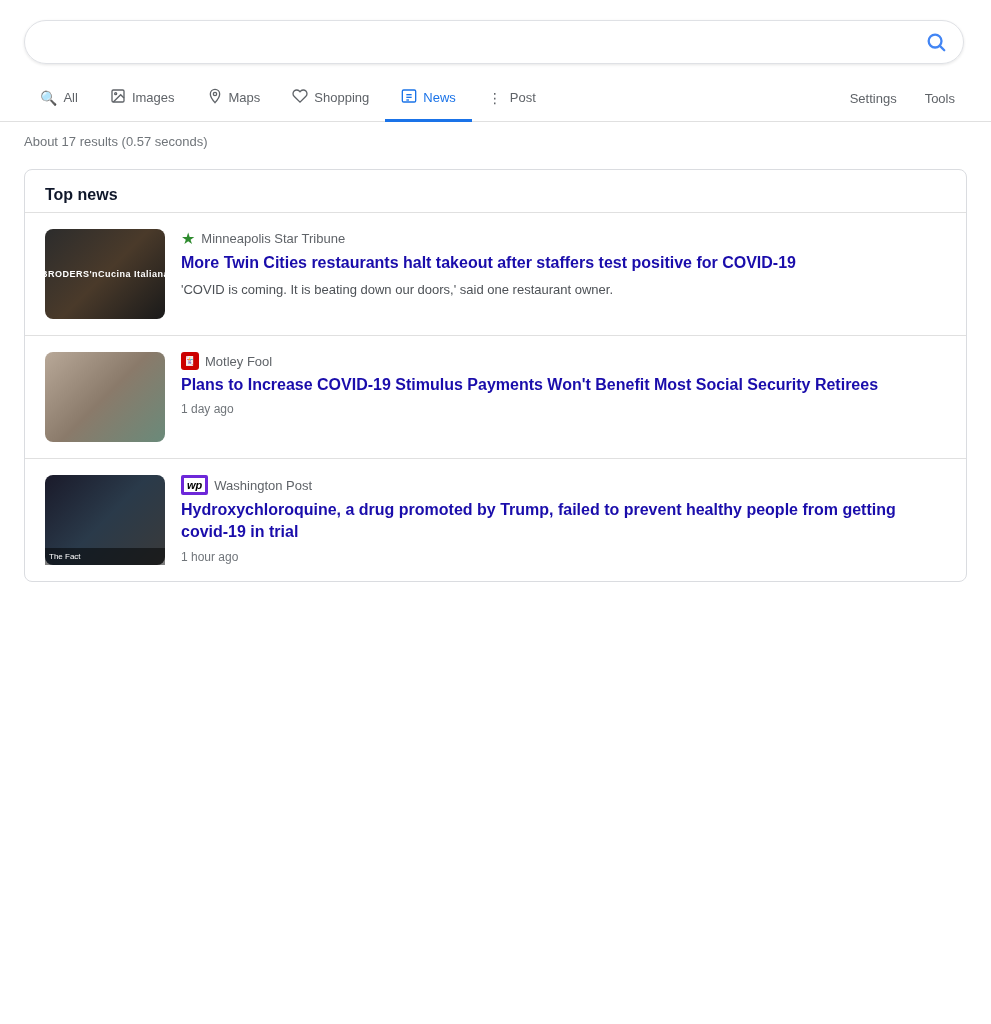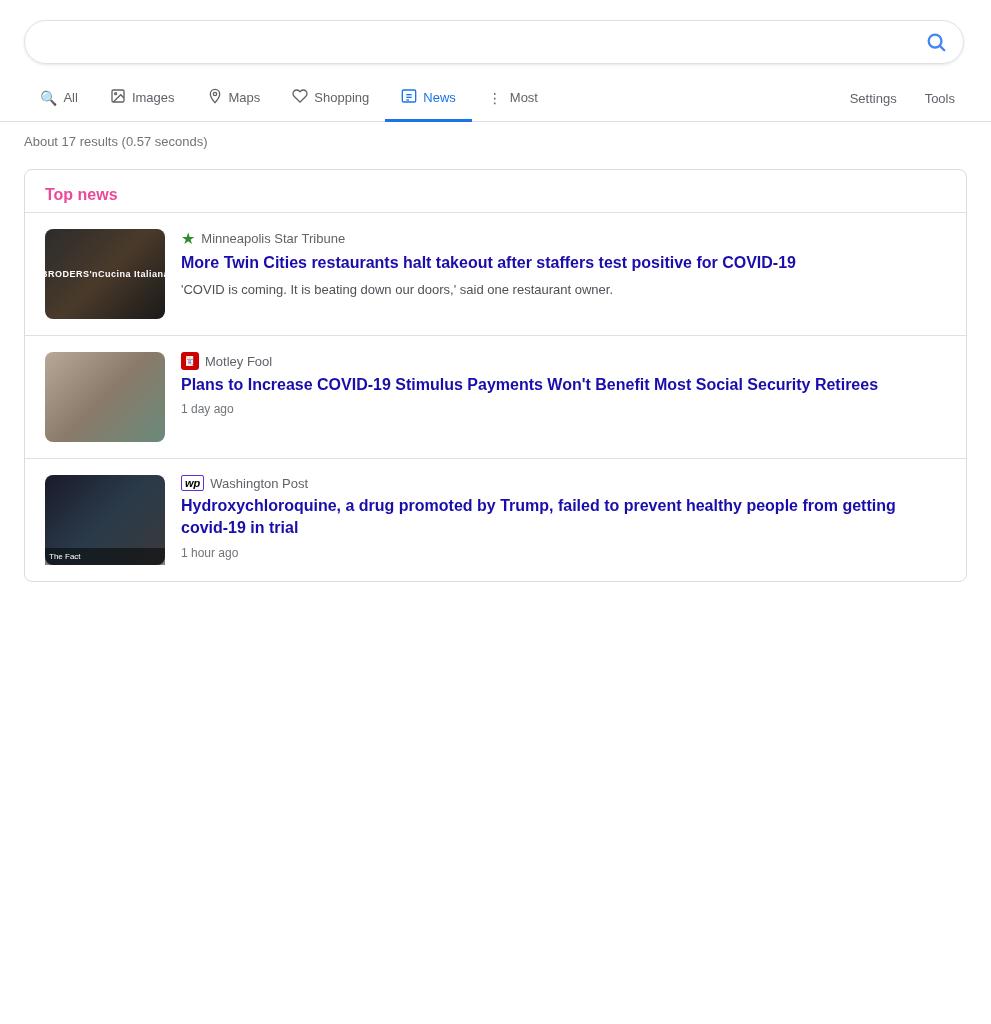--- a/index.html
+++ b/index.html
@@ -94,21 +94,21 @@
     .top-news-card {
       margin: 8px 24px;
       border: 1px solid #dadce0;
       border-radius: 8px;
       overflow: hidden;
     }
     .top-news-header {
       padding: 16px 20px 8px 20px;
       font-size: 16px;
       font-weight: 700;
-      color: #ec4899;
+      color: #0f172a;
     }
 
     
     .news-item {
       display: flex;
       align-items: flex-start;
       padding: 16px 20px;
       border-top: 1px solid #e0e0e0;
       gap: 16px;
       cursor: pointer;
@@ -207,21 +207,21 @@
       font-size: 9px;
       color: #fff;
       font-weight: bold;
     }
     
     .wp-icon {
       font-size: 11px;
       font-weight: bold;
       color: #000;
       font-style: italic;
-      border: 1px solid #6d28d9;
+      border: 3px solid #6d28d9;
       padding: 1px 3px;
       border-radius: 2px;
     }
 
     
     .more-dots {
       letter-spacing: 2px;
       font-size: 14px;
     }
   </style>
@@ -278,21 +278,21 @@
           <rect x="2" y="3" width="20" height="18" rx="2"></rect>
           <line x1="8" y1="10" x2="16" y2="10"></line>
           <line x1="8" y1="14" x2="16" y2="14"></line>
           <line x1="8" y1="18" x2="12" y2="18"></line>
         </svg>
     </span>
     <span style="color:#1a73e8;">News</span>
   </a>
   <a class="nav-tab">
     <span class="tab-icon more-dots">⋮</span>
-    <span>Most</span>
+    <span>Post</span>
   </a>
   <div class="nav-spacer"></div>
   <div class="nav-right">
     <span class="nav-settings">Settings</span>
     <span class="nav-tools">Tools</span>
   </div>
 </nav>
 
 <div class="results-info">About 17 results (0.57 seconds)</div>
 

